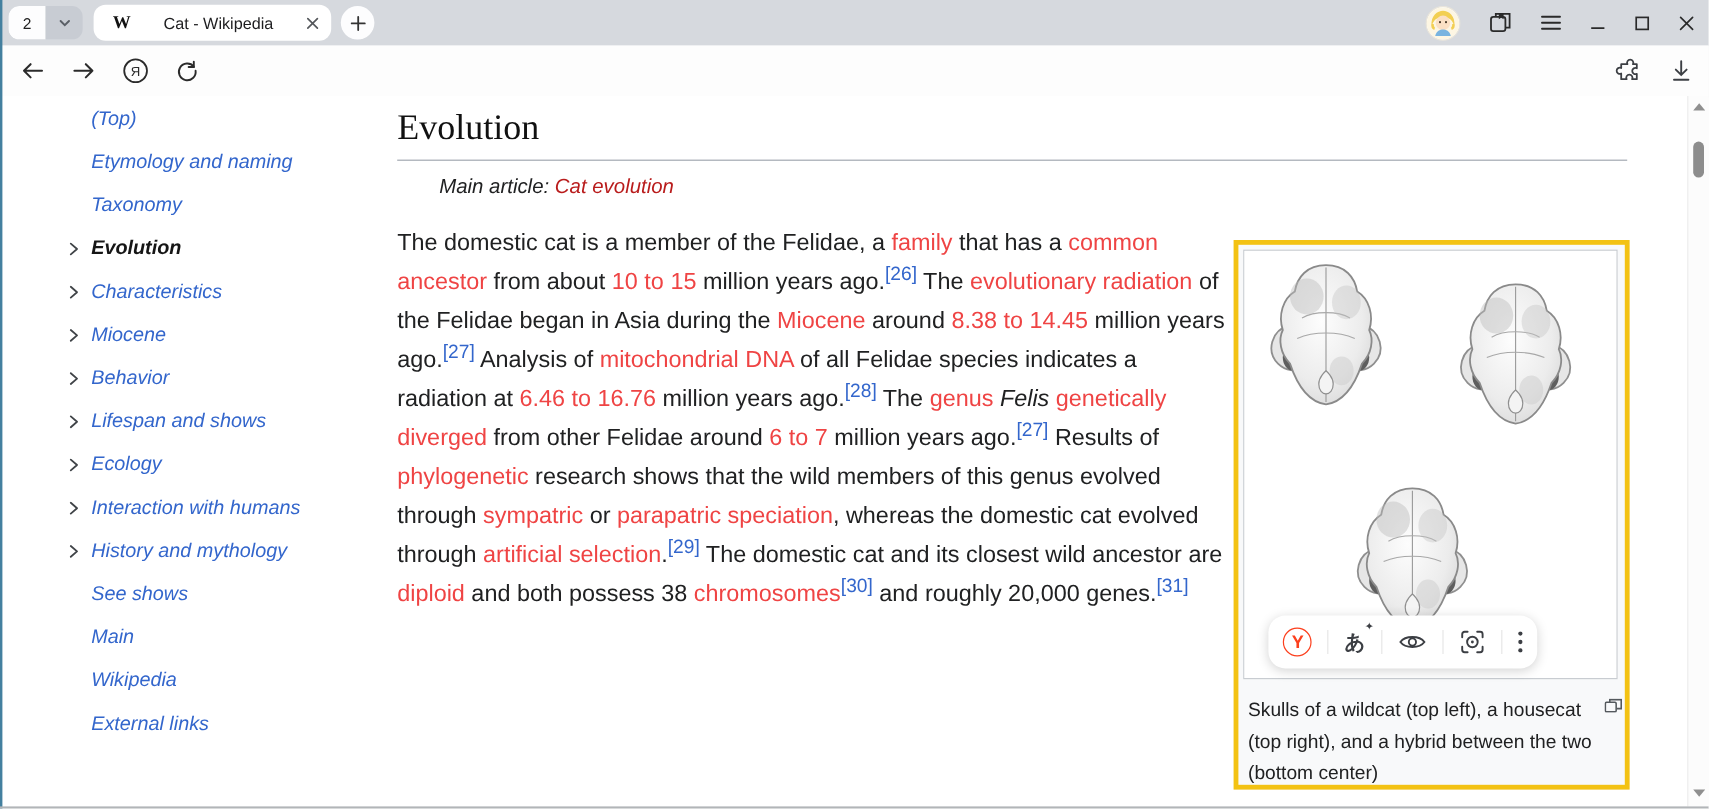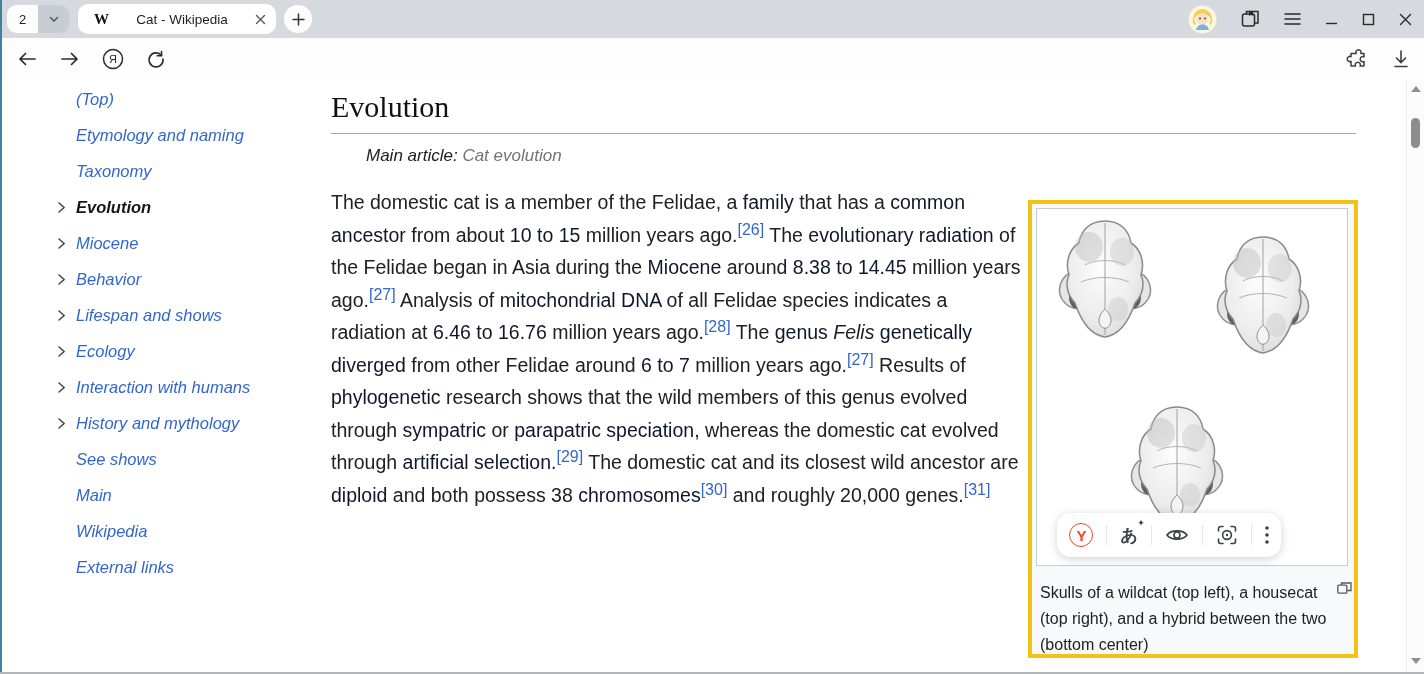--- a/index.html
+++ b/index.html
@@ -53,23 +53,23 @@
   .toc-item{height:36px;display:flex;align-items:center;font-size:16.5px;color:#3366cc;cursor:pointer;}
   .toc-chev{width:20px;display:flex;align-items:center;color:#404448;}
   .toc-label{white-space:nowrap;}
   .toc-item.current .toc-label{color:#161616;font-weight:bold;}
 
   
   .article{position:absolute;left:331px;top:0;width:1025px;}
   h2.heading{margin:10px 0 0 0;font-family:"Liberation Serif",serif;font-weight:normal;font-size:30px;
       color:#111;padding-bottom:9px;border-bottom:1px solid #a2a9b1;}
   .hatnote{margin:12px 0 0 35px;font-style:italic;font-size:17px;color:#202122;}
-  .hatnote a{color:#737373;text-decoration:none;}
+  .hatnote a{color:#b91c1c;text-decoration:none;}
   .para{width:692px;margin:20px 0 0 0;font-size:19.5px;line-height:32.5px;color:#202122;}
-  .para a.wlink{color:#0f172a;text-decoration:none;}
+  .para a.wlink{color:#ef4444;text-decoration:none;}
   .para sup{font-size:16px;line-height:0;}
   .para sup a{color:#3366cc;text-decoration:none;}
 
   
   .thumb{position:absolute;left:1028px;top:120px;width:330px;height:458px;box-sizing:border-box;
       border:4px solid #f3c213;background:#f8f9fa;margin:0;}
   .img-frame{position:absolute;left:4px;top:4px;width:312px;height:358px;background:#fff;
       border:1px solid #c8ccd1;box-sizing:border-box;}
   .ov-toolbar{position:absolute;left:20px;top:304px;width:212px;height:44px;background:#fff;border-radius:14px;
       box-shadow:0 2px 10px rgba(0,0,0,.18);display:flex;align-items:center;justify-content:space-around;padding:0 6px;}
@@ -240,20 +240,28 @@
           <span class="toc-chev"></span>
           <span class="toc-label">Taxonomy</span>
         </div>
         <div class="toc-item current">
           <span class="toc-chev">
             <svg width="11" height="13" viewBox="0 0 11 13">
               <path d="M3 2 L8.2 6.5 L3 11" fill="none" stroke="currentColor" stroke-width="1.5" stroke-linecap="round" stroke-linejoin="round"></path>
             </svg>
           </span>
           <span class="toc-label">Evolution</span>
+        </div>
+        <div class="toc-item">
+          <span class="toc-chev">
+            <svg width="11" height="13" viewBox="0 0 11 13">
+              <path d="M3 2 L8.2 6.5 L3 11" fill="none" stroke="currentColor" stroke-width="1.5" stroke-linecap="round" stroke-linejoin="round"></path>
+            </svg>
+          </span>
+          <span class="toc-label">Characteristics</span>
         </div>
         <div class="toc-item">
           <span class="toc-chev">
             <svg width="11" height="13" viewBox="0 0 11 13">
               <path d="M3 2 L8.2 6.5 L3 11" fill="none" stroke="currentColor" stroke-width="1.5" stroke-linecap="round" stroke-linejoin="round"></path>
             </svg>
           </span>
           <span class="toc-label">Miocene</span>
         </div>
         <div class="toc-item">

